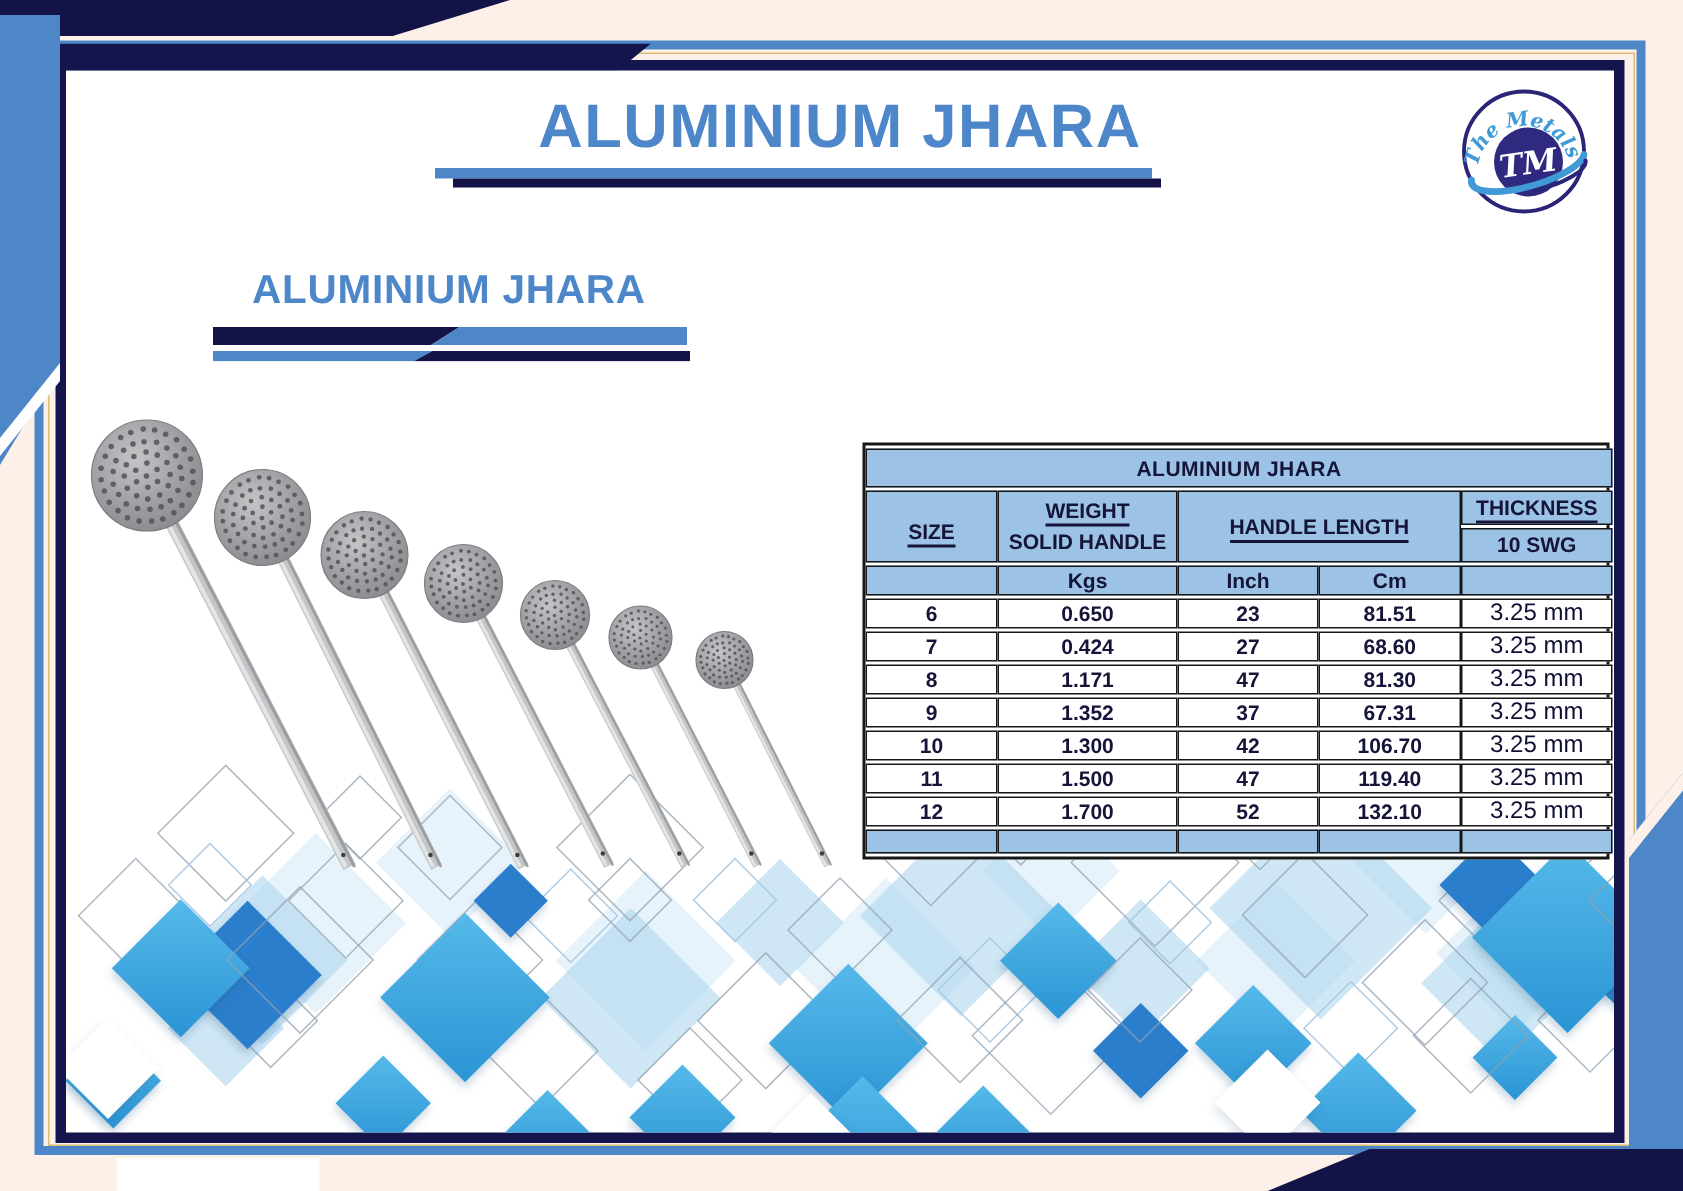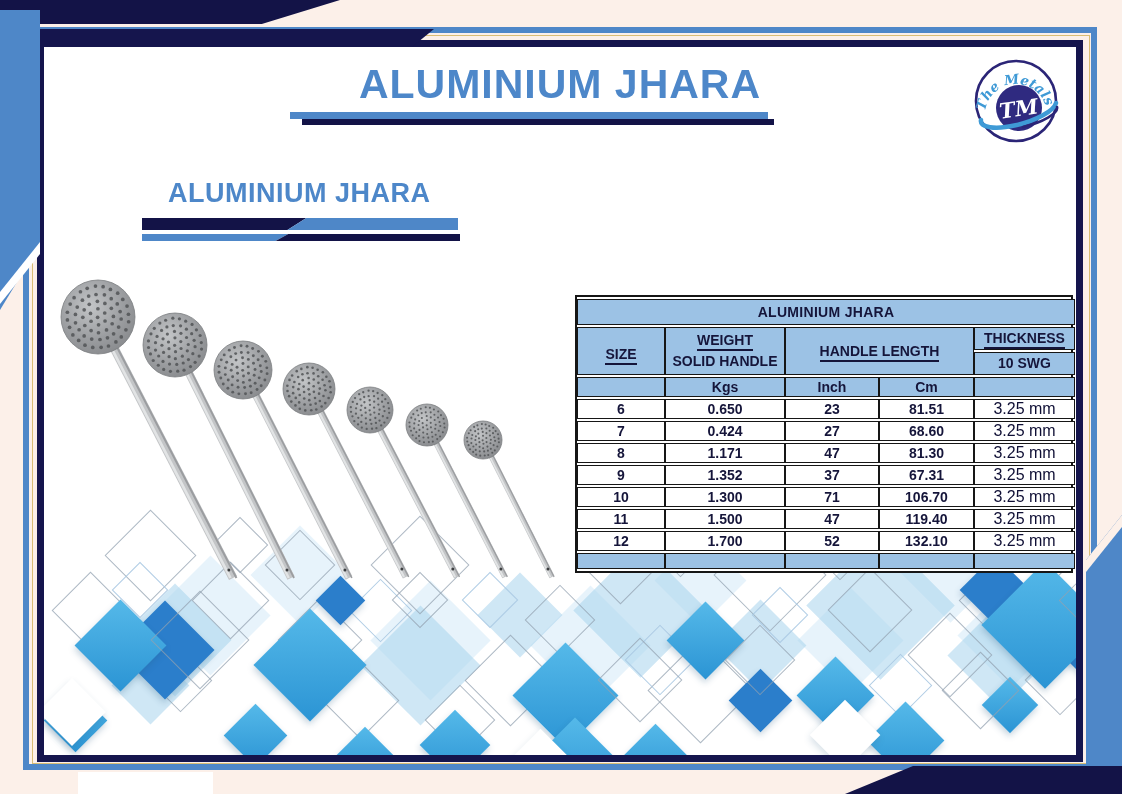--- a/index.html
+++ b/index.html
@@ -754,21 +754,21 @@
           <tr class="data">
             <td>9</td>
             <td>1.352</td>
             <td>37</td>
             <td>67.31</td>
             <td class="mm">3.25 mm</td>
           </tr>
           <tr class="data">
             <td>10</td>
             <td>1.300</td>
-            <td>71</td>
+            <td>42</td>
             <td>106.70</td>
             <td class="mm">3.25 mm</td>
           </tr>
           <tr class="data">
             <td>11</td>
             <td>1.500</td>
             <td>47</td>
             <td>119.40</td>
             <td class="mm">3.25 mm</td>
           </tr>

